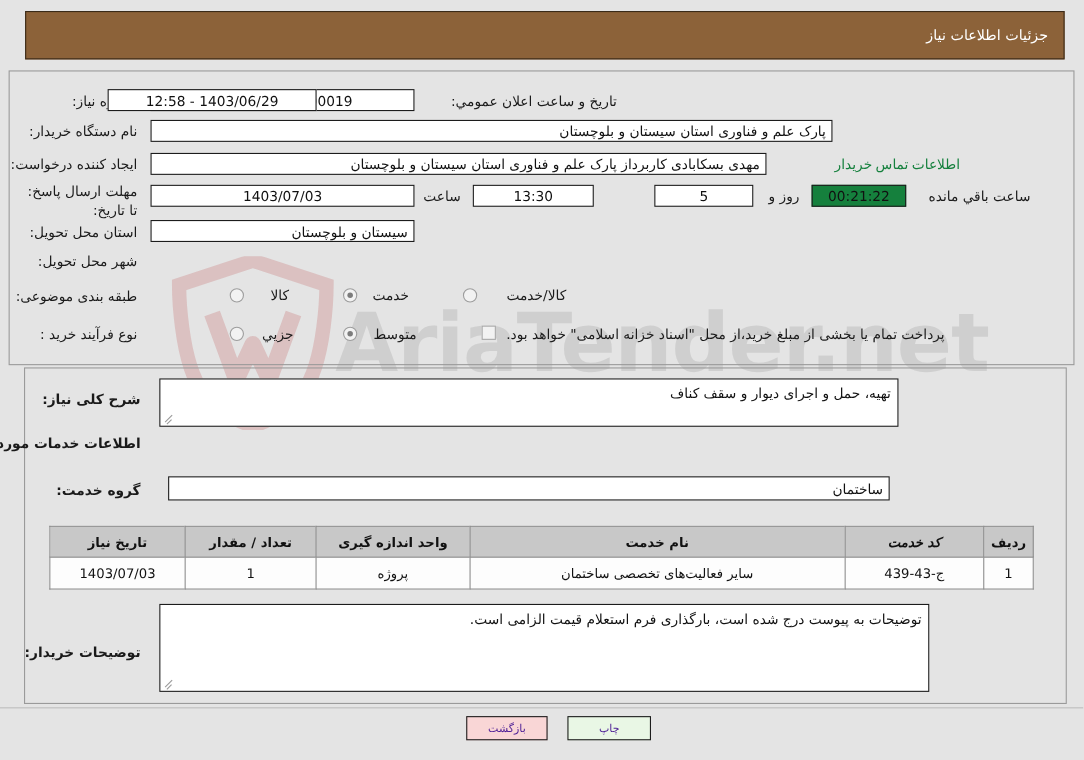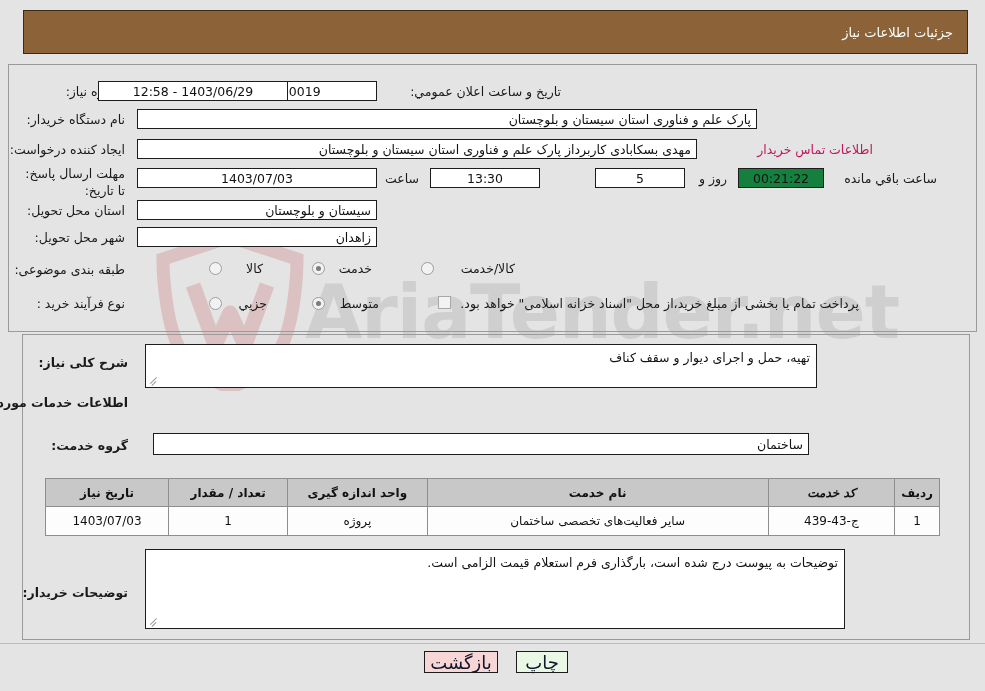--- a/index.html
+++ b/index.html
@@ -74,23 +74,24 @@
     font-size: 12.5px;
     color: #1a1a1a;
     white-space: nowrap;
     z-index: 20;
     text-align: right;
     direction: rtl;
   }
   .lbl.two-line { white-space: normal; line-height: 1.35; }
   .bold { font-weight: bold; }
   .link {
-    color: #be185d;
+    color: #15803d;
     text-decoration: none;
     cursor: pointer;
+    font-family: Liberation Serif, serif;
   }
 
   
   .fld {
     position: absolute;
     border: 1px solid #1c1c1c;
     background: #ffffff;
     font-size: 12.5px;
     color: #111;
     font-family: "DejaVu Sans", "Liberation Sans", sans-serif;
@@ -190,31 +191,31 @@
     text-align: center;
     color: #111;
     white-space: nowrap;
   }
 
   
   .btn {
     position: absolute;
     height: 22px;
     border: 1px solid #1c1c1c;
-    font-size: 18px;
-    color: #0f172a;
+    font-size: 10px;
+    color: #4c1d95;
     display: flex;
     align-items: center;
     justify-content: center;
     cursor: pointer;
     z-index: 20;
     font-family: "DejaVu Sans", "Liberation Sans", sans-serif;
   }
   #btn-back  { left: 424px; top: 651px; width: 74px; background: #f9d6d6; }
-  #btn-print { left: 516px; top: 651px; width: 52px; background: #e9f7e5; }
+  #btn-print { left: 516px; top: 651px; width: 76px; background: #e9f7e5; }
 
   
   #footer-rule {
     position: absolute;
     left: 0; top: 643px; width: 985px; height: 1px;
     background: #bdbdbd;
     z-index: 6;
   }
 </style>
 </head>
@@ -257,21 +258,20 @@
   <div class="fld center" style="right:445px; top:168px; width:110px; height:20px;">13:30</div>
   <div class="fld center" style="right:300px; top:168px; width:90px; height:20px;">5</div>
   <div class="lbl" style="right:258px; top:171px;">روز و</div>
   <div class="fld cream center" style="right:161px; top:168px; width:86px; height:20px;">00:21:22</div>
   <div class="lbl" style="right:48px; top:171px;">ساعت باقي مانده</div>
 
   <div class="lbl" style="right:860px; top:203px;">استان محل تحویل:</div>
   <div class="fld start" style="right:608px; top:200px; width:240px; height:20px;">سیستان و بلوچستان</div>
 
   <div class="lbl" style="right:860px; top:230px;">شهر محل تحویل:</div>
-  <div class="fld start" style="right:608px; top:227px; width:240px; height:20px;">زاهدان</div>
 
   <div class="lbl" style="right:860px; top:262px;">طبقه بندی موضوعی:</div>
 
   <div class="radio" style="right:763px; top:262px;"></div>
   <div class="lbl" style="right:722px; top:261px;">کالا</div>
 
   <div class="radio on" style="right:660px; top:262px;"></div>
   <div class="lbl" style="right:613px; top:261px;">خدمت</div>
 
   <div class="radio" style="right:551px; top:262px;"></div>

